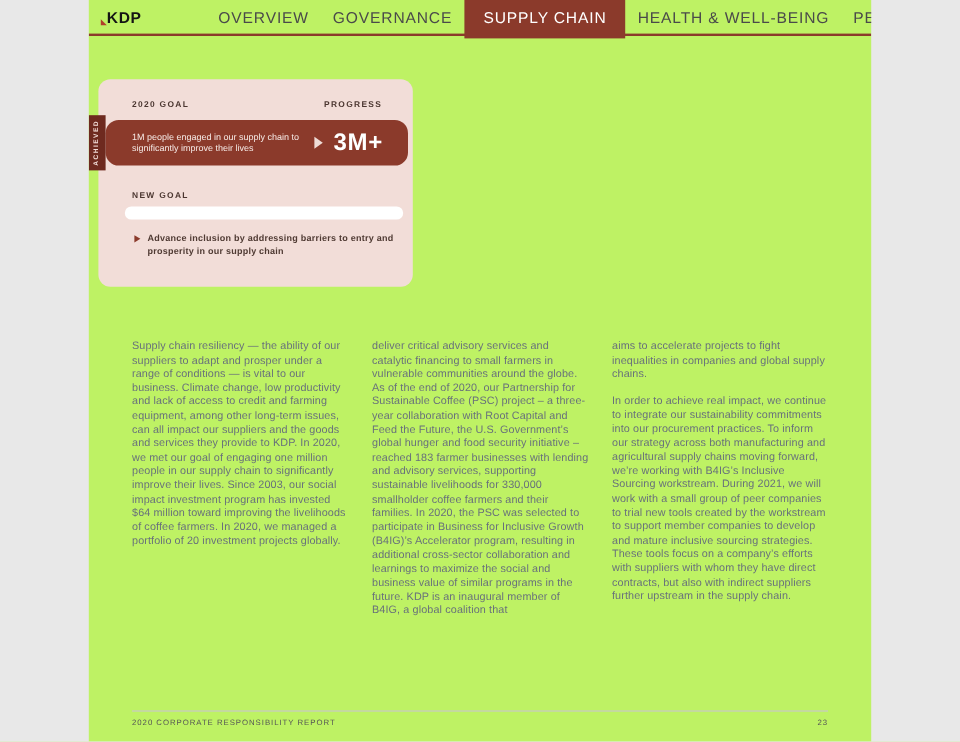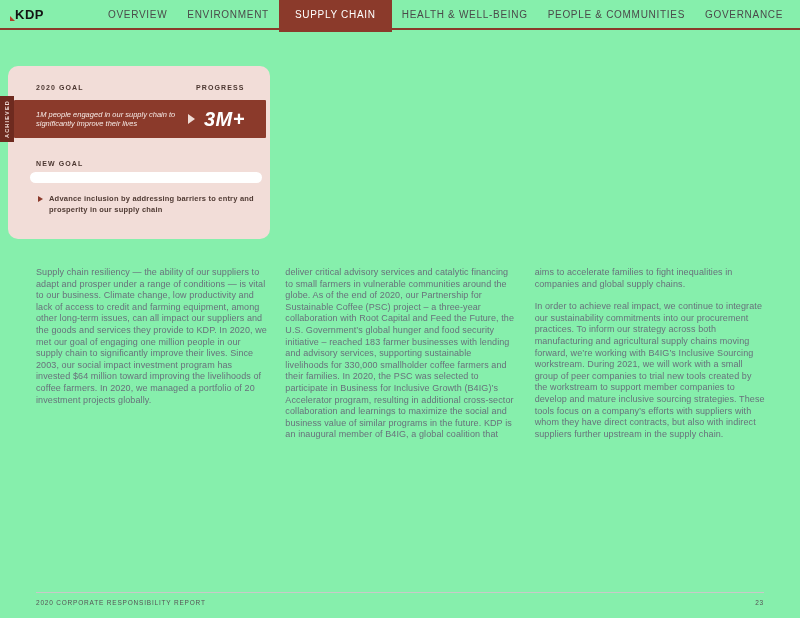--- a/index.html
+++ b/index.html
@@ -1,37 +1,37 @@
 <!DOCTYPE html>
 <html><head>
 <meta charset="utf-8">
 <style>
   * { margin:0; padding:0; box-sizing:border-box; }
   html,body { background:#e8e8e8; }
   .page {
-    width:800px; height:618px; position:relative; background:#86efac;
+    width:652px; height:618px; position:relative; background:#bef264;
     font-family:"Liberation Sans", sans-serif; overflow:hidden; margin:0 auto;
   }
 
   
   .topnav {
     display:flex; align-items:center; height:30px;
     border-bottom:2px solid #8B3A2B; padding-left:12px; position:relative;
   }
   .logo {
     font-weight:800; font-size:13px; letter-spacing:0.5px; color:#141414;
     position:relative; padding-left:3px; margin-right:54px; cursor:pointer;
   }
   .logo-accent {
     position:absolute; left:-2px; bottom:1px; width:0; height:0;
     border-left:5px solid #B0402A; border-top:5px solid transparent;
   }
   .nav-items { display:flex; align-items:center; flex:1; justify-content:space-between; padding-right:34px; }
   .nav-item {
-    font-size:10px; letter-spacing:0.7px; color:#4a4a4a; cursor:pointer;
+    font-size:13px; letter-spacing:0.7px; color:#4a4a4a; cursor:pointer;
     padding:0 10px; white-space:nowrap;
   }
   .nav-item.active {
     background:#8B3A2B; color:#ffffff; height:36px; display:flex; align-items:center;
     align-self:flex-start; position:relative; z-index:2; padding:0 16px;
   }
 
   
   .title-block { padding:34px 0 0 36px; }
   .page-title { font-size:27px; line-height:30px; font-weight:800; color:#9C5947; letter-spacing:0.2px; }
@@ -50,40 +50,40 @@
   .achieved-tab {
     position:absolute; left:-8px; top:-4px; bottom:-4px; width:14px;
     background:#6E2A1F; display:flex; align-items:center; justify-content:center;
   }
   .achieved-tab span {
     writing-mode:vertical-rl; transform:rotate(180deg);
     font-size:5.5px; font-weight:700; letter-spacing:1.2px; color:#F2DDD8;
   }
   .goal-bar {
     margin-left:6px; margin-right:4px; height:38px; background:#8B3A2B;
-    display:flex; align-items:center; padding-left:22px; border-radius:1px;font-style:italic;
+    display:flex; align-items:center; padding-left:22px; border-radius:11px;
   }
   .goal-bar-text { width:140px; font-size:7.5px; line-height:9.5px; color:#F6EAE6; }
   .arrow-icon {
     width:0; height:0; margin-left:12px;
     border-left:7px solid #EFDCD6; border-top:5px solid transparent; border-bottom:5px solid transparent;
   }
   .progress-value { margin-left:9px; font-size:20px; font-weight:800; color:#ffffff; letter-spacing:0.5px; }
 
   .new-goal-header { margin:22px 0 0 28px; font-size:7px; font-weight:700; letter-spacing:1.1px; color:#4B3630; }
   .new-goal-bar { height:11px; background:#ffffff; border-radius:6px; margin:5px 8px 0 22px; }
   .bullet-row { display:flex; margin:11px 16px 0 30px; }
   .bullet-icon {
     width:0; height:0; margin-top:2px; margin-right:6px; flex:0 0 auto;
     border-left:5px solid #8B3A2B; border-top:3.5px solid transparent; border-bottom:3.5px solid transparent;
   }
   .bullet-text { font-size:7.5px; line-height:10.5px; font-weight:600; color:#4F3A33; letter-spacing:0.2px; }
 
   
-  .columns { display:flex; gap:18px; padding:0 34px 0 36px; margin-top:28px; }
+  .columns { display:flex; gap:18px; padding:0 34px 0 36px; margin-top:44px; }
   .col { flex:1; }
   .col p { font-size:9px; line-height:11.6px; color:#68717B; margin-bottom:11px; letter-spacing:0.1px; }
 
   
   .footer {
     position:absolute; left:36px; right:36px; bottom:12px;
     border-top:1px solid #c9c9c9; padding-top:6px;
     display:flex; justify-content:space-between; align-items:center;
   }
   .footer-text { font-size:6.5px; letter-spacing:0.8px; color:#555; }
@@ -93,21 +93,21 @@
 
 <div class="page">
 
   <div class="topnav">
     <div class="logo">
       <span class="logo-accent"></span>
       <span>KDP</span>
     </div>
     <div class="nav-items">
       <div class="nav-item">OVERVIEW</div>
-      <div class="nav-item">ENVIRONMENT</div>
+      <div class="nav-item">GOVERNANCE</div>
       <div class="nav-item active">SUPPLY CHAIN</div>
       <div class="nav-item">HEALTH &amp; WELL-BEING</div>
       <div class="nav-item">PEOPLE &amp; COMMUNITIES</div>
       <div class="nav-item">GOVERNANCE</div>
       <div class="nav-item">APPENDIX</div>
     </div>
   </div>
 
 
   <div class="goal-panel">
@@ -137,21 +137,21 @@
   </div>
 
   <div class="columns">
     <div class="col">
       <p>Supply chain resiliency — the ability of our suppliers to adapt and prosper under a range of conditions — is vital to our business. Climate change, low productivity and lack of access to credit and farming equipment, among other long-term issues, can all impact our suppliers and the goods and services they provide to KDP. In 2020, we met our goal of engaging one million people in our supply chain to significantly improve their lives. Since 2003, our social impact investment program has invested $64 million toward improving the livelihoods of coffee farmers. In 2020, we managed a portfolio of 20 investment projects globally.</p>
     </div>
     <div class="col">
       <p>deliver critical advisory services and catalytic financing to small farmers in vulnerable communities around the globe. As of the end of 2020, our Partnership for Sustainable Coffee (PSC) project – a three-year collaboration with Root Capital and Feed the Future, the U.S. Government’s global hunger and food security initiative – reached 183 farmer businesses with lending and advisory services, supporting sustainable livelihoods for 330,000 smallholder coffee farmers and their families. In 2020, the PSC was selected to participate in Business for Inclusive Growth (B4IG)’s Accelerator program, resulting in additional cross-sector collaboration and learnings to maximize the social and business value of similar programs in the future. KDP is an inaugural member of B4IG, a global coalition that</p>
     </div>
     <div class="col">
-      <p>aims to accelerate families to fight inequalities in companies and global supply chains.</p>
+      <p>aims to accelerate projects to fight inequalities in companies and global supply chains.</p>
       <p>In order to achieve real impact, we continue to integrate our sustainability commitments into our procurement practices. To inform our strategy across both manufacturing and agricultural supply chains moving forward, we’re working with B4IG’s Inclusive Sourcing workstream. During 2021, we will work with a small group of peer companies to trial new tools created by the workstream to support member companies to develop and mature inclusive sourcing strategies. These tools focus on a company’s efforts with suppliers with whom they have direct contracts, but also with indirect suppliers further upstream in the supply chain.</p>
     </div>
   </div>
 
   <div class="footer">
     <div class="footer-text">2020 CORPORATE RESPONSIBILITY REPORT</div>
     <div class="footer-text">23</div>
   </div>
 
 </div>

